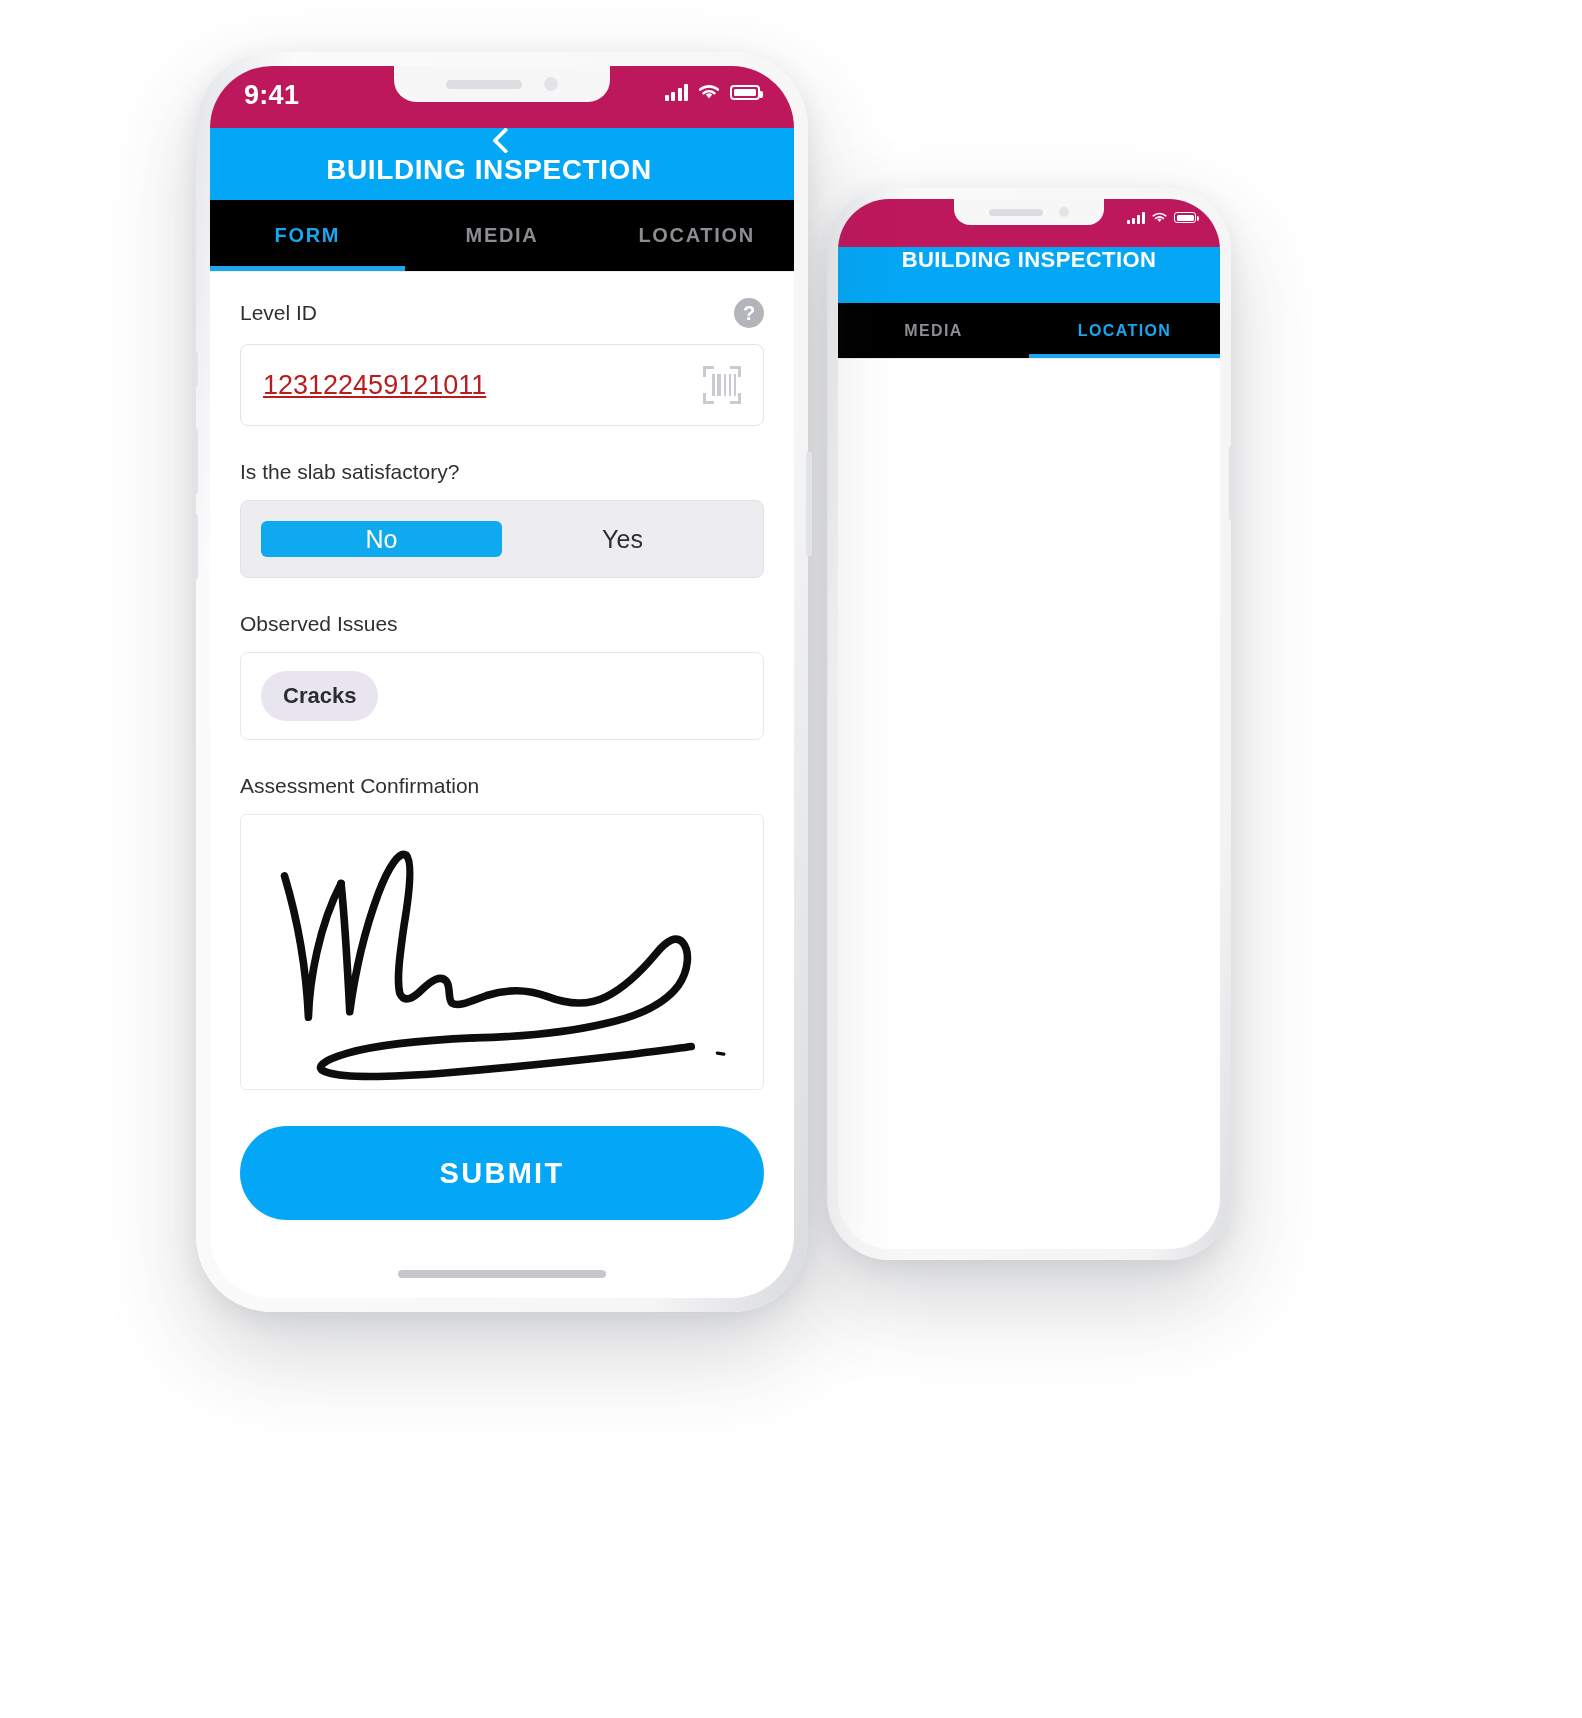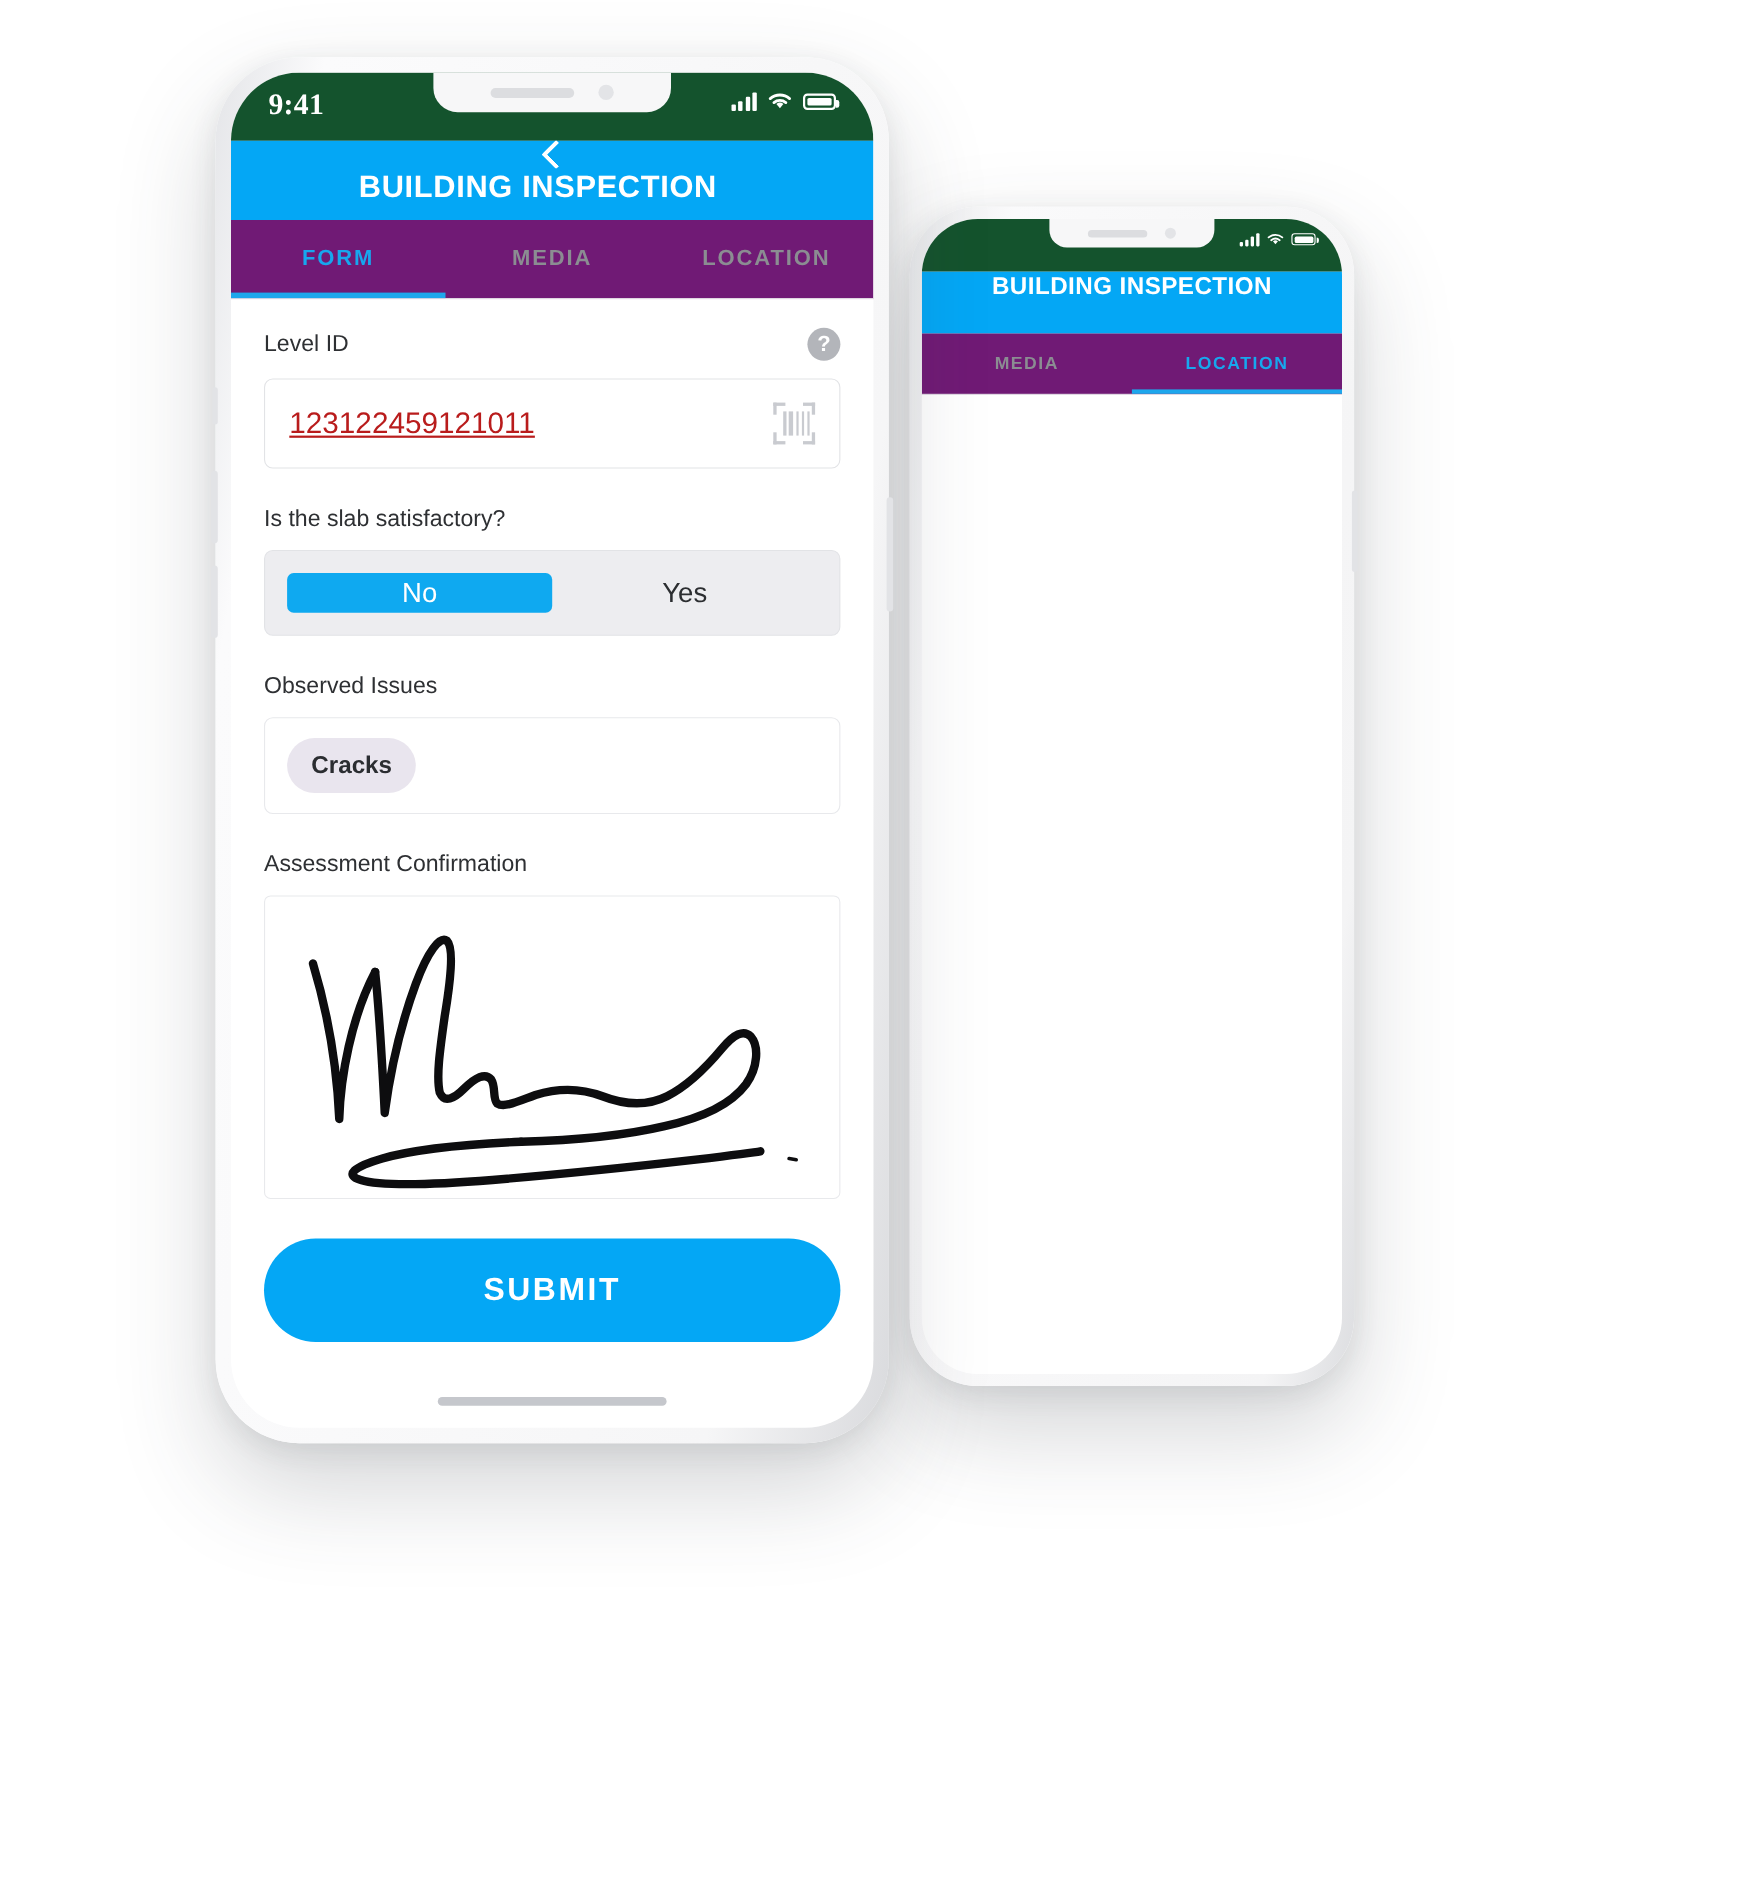--- a/index.html
+++ b/index.html
@@ -44,24 +44,23 @@
   
   .sidebtn { position:absolute; background:#e2e3e6; border-radius:3px; }
   .phone.front .sb1 { left:-3px; top:300px; width:5px; height:34px; }
   .phone.front .sb2 { left:-4px; top:376px; width:6px; height:66px; }
   .phone.front .sb3 { left:-4px; top:462px; width:6px; height:66px; }
   .phone.front .sb4 { right:-4px; top:400px; width:6px; height:104px; }
   .phone.back  .sb4 { right:-3px; top:258px; width:5px; height:74px; }
 
   
   .statusbar {
-    position: relative; height: 62px; background: #14532d;
+    position: relative; height: 62px; background: #be185d;
     display:flex; align-items:flex-start; justify-content:space-between;
     padding: 14px 34px 0 34px;
-    font-family: Liberation Serif, serif;
   }
   .back .statusbar { height: 48px; padding: 9px 24px 0 22px; }
   .clock { color:#fff; font-size:27px; font-weight:bold; letter-spacing:0.3px; }
   .back .clock { font-size:19px; }
   .status-icons { display:flex; align-items:center; gap:9px; padding-top:3px; }
   .back .status-icons { gap:6px; }
 
   .signal { display:flex; align-items:flex-end; gap:2.5px; height:17px; }
   .back .signal { height:12px; gap:2px; }
   .signal i { width:4px; background:#fff; border-radius:1px; display:block; }
@@ -106,21 +105,21 @@
     width:15px; height:15px; border-left:4px solid #fff; border-bottom:4px solid #fff;
     transform: rotate(45deg); border-radius:2px;
   }
   .appbar-title {
     flex:1; text-align:center; color:#fff; font-size:28px; font-weight:bold;
     letter-spacing:0.6px; margin-right:26px;
   }
   .back .appbar-title { font-size:22px; text-align:left; margin:0; letter-spacing:0.4px; }
 
   
-  .tabs { display:flex; background:#701a75; height:72px; border-bottom:1px solid #ececee; }
+  .tabs { display:flex; background:#000000; height:72px; border-bottom:1px solid #ececee; }
   .back .tabs { height:56px; }
   .tab {
     flex:1; display:flex; align-items:center; justify-content:center;
     font-size:20px; font-weight:bold; letter-spacing:1.7px; color:#8b8d92;
     position:relative; cursor:pointer;
   }
   .back .tab { font-size:16px; letter-spacing:1.4px; }
   .tab.active { color:#17A7EE; }
   .tab.active::after {
     content:""; position:absolute; left:0; right:0; bottom:0; height:5px; background:#1EA7EC;

